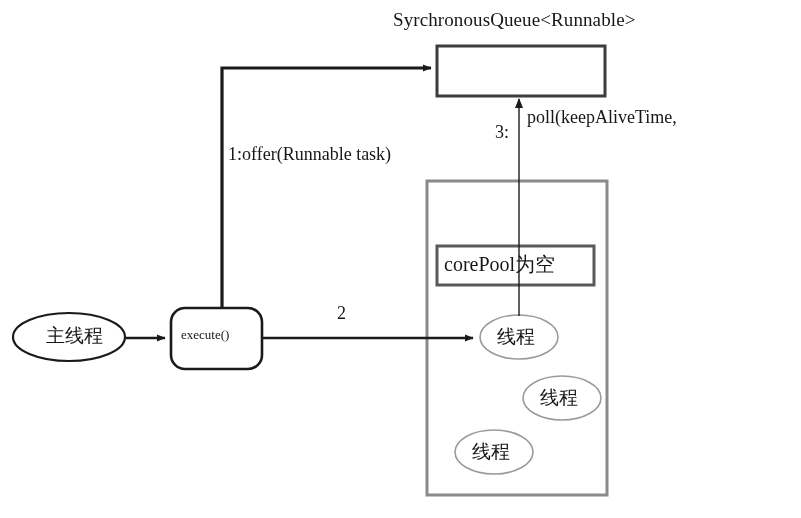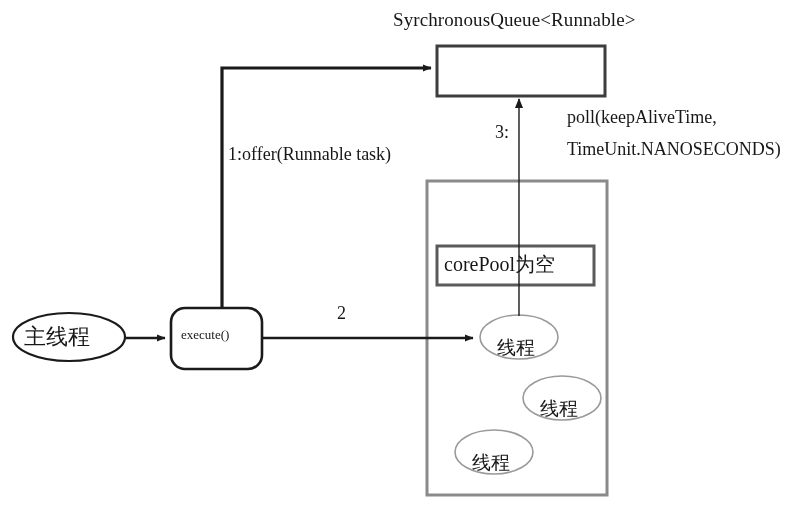--- a/index.html
+++ b/index.html
@@ -44,53 +44,51 @@
   }
   #poll-index {
     left: 495px;
     top: 122px;
     font-size: 18px;
   }
   #poll-text {
     left: 527px;
     top: 107px;
     font-size: 18px;
-    margin-left: 40px;
   }
   #poll-text .line2 { display: block; margin-top: 11px; }
   #step-two {
     left: 337px;
     top: 303px;
     font-size: 18px;
   }
   #maxpool-label {
     left: 437px;
     top: 199px;
     font-size: 18px;
   }
   #corepool-label {
     left: 444px;
     top: 253px;
     font-size: 20px;
   }
   #main-thread-label {
-    left: 24px;
+    left: 46px;
     top: 324px;
-    font-size: 22px;
+    font-size: 19px;
     font-family: "DejaVu Sans", "Liberation Sans", sans-serif;
   }
   #execute-label {
     left: 181px;
     top: 327px;
     font-size: 13px;
   }
   .thread-label {
     font-size: 19px;
     font-family: "DejaVu Sans", "Liberation Sans", sans-serif;
-    margin-top: 11px;
   }
   #thread-label-0 { left: 497px; top: 325px; }
   #thread-label-1 { left: 540px; top: 386px; }
   #thread-label-2 { left: 472px; top: 440px; }
 </style>
 </head>
 <body>
 
 <div id="canvas">
 
@@ -128,21 +126,20 @@
   </svg>
 
   <div class="lbl" id="queue-title">SyrchronousQueue&lt;Runnable&gt;</div>
 
   <div class="lbl" id="offer-label">1:offer(Runnable task)</div>
 
   <div class="lbl" id="poll-index">3:</div>
 
   <div class="lbl" id="poll-text">
     <span>poll(keepAliveTime,</span>
-    <span class="line2">TimeUnit.NANOSECONDS)</span>
   </div>
 
   <div class="lbl" id="step-two">2</div>
 
 
   <div class="lbl" id="corepool-label">corePool为空</div>
 
   <div class="lbl" id="main-thread-label">主线程</div>
 
   <div class="lbl" id="execute-label">execute()</div>

